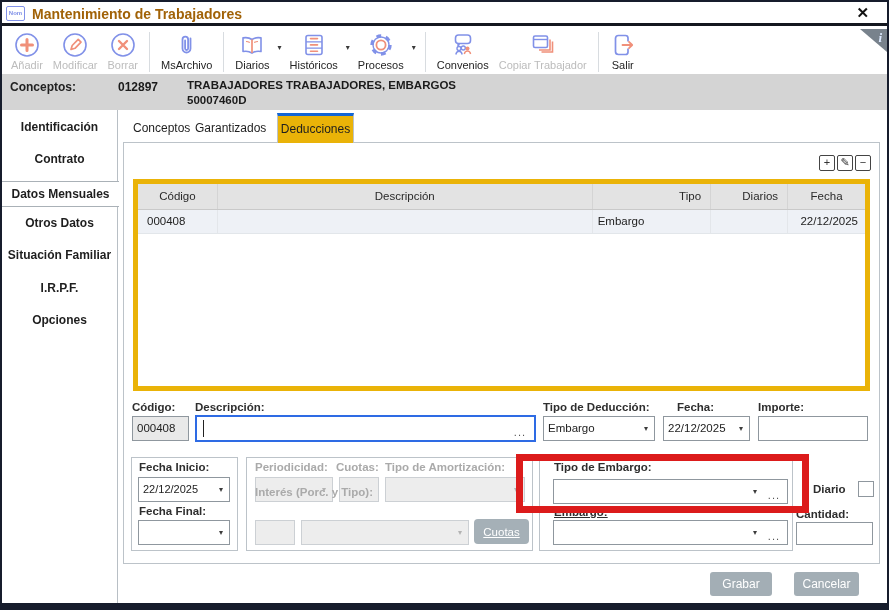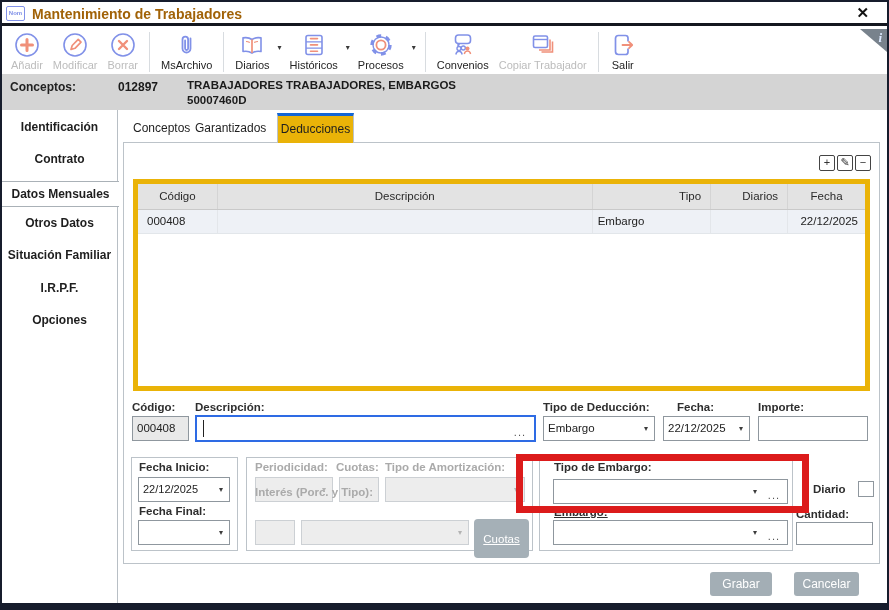--- a/index.html
+++ b/index.html
@@ -293,21 +293,21 @@
   </div>
   <div class="fld dis" style="left:337px; top:475px; width:40px; height:25px;"></div>
   <div class="fld dis" style="left:383px; top:475px; width:140px; height:25px;">
     <span class="combo-arrow">▾</span>
   </div>
   <div class="flabel dis" style="left:253px; top:484px;">Interés (Porc. y Tipo):</div>
   <div class="fld dis" style="left:253px; top:518px; width:40px; height:25px;"></div>
   <div class="fld dis" style="left:299px; top:518px; width:168px; height:25px;">
     <span class="combo-arrow">▾</span>
   </div>
-  <button class="gbtn" style="left:472px; top:517px; width:55px; height:39px;text-decoration:underline;">Cuotas</button>
+  <button class="gbtn" style="left:472px; top:517px; width:55px; height:25px;text-decoration:underline;">Cuotas</button>
 
   <div class="group" style="left:537px; top:455px; width:254px; height:94px;"></div>
   <div class="flabel" style="left:552px; top:459px;">Tipo de Embargo:</div>
   <div class="fld" style="left:551px; top:477px; width:235px; height:25px;">
     <span></span>
     <span class="combo-arrow" style="right:30px;">▾</span>
     <span class="dots">...</span>
   </div>
   <div class="flabel" style="left:552px; top:504px;text-decoration:underline;">Embargo:</div>
   <div class="fld" style="left:551px; top:518px; width:235px; height:25px;">

